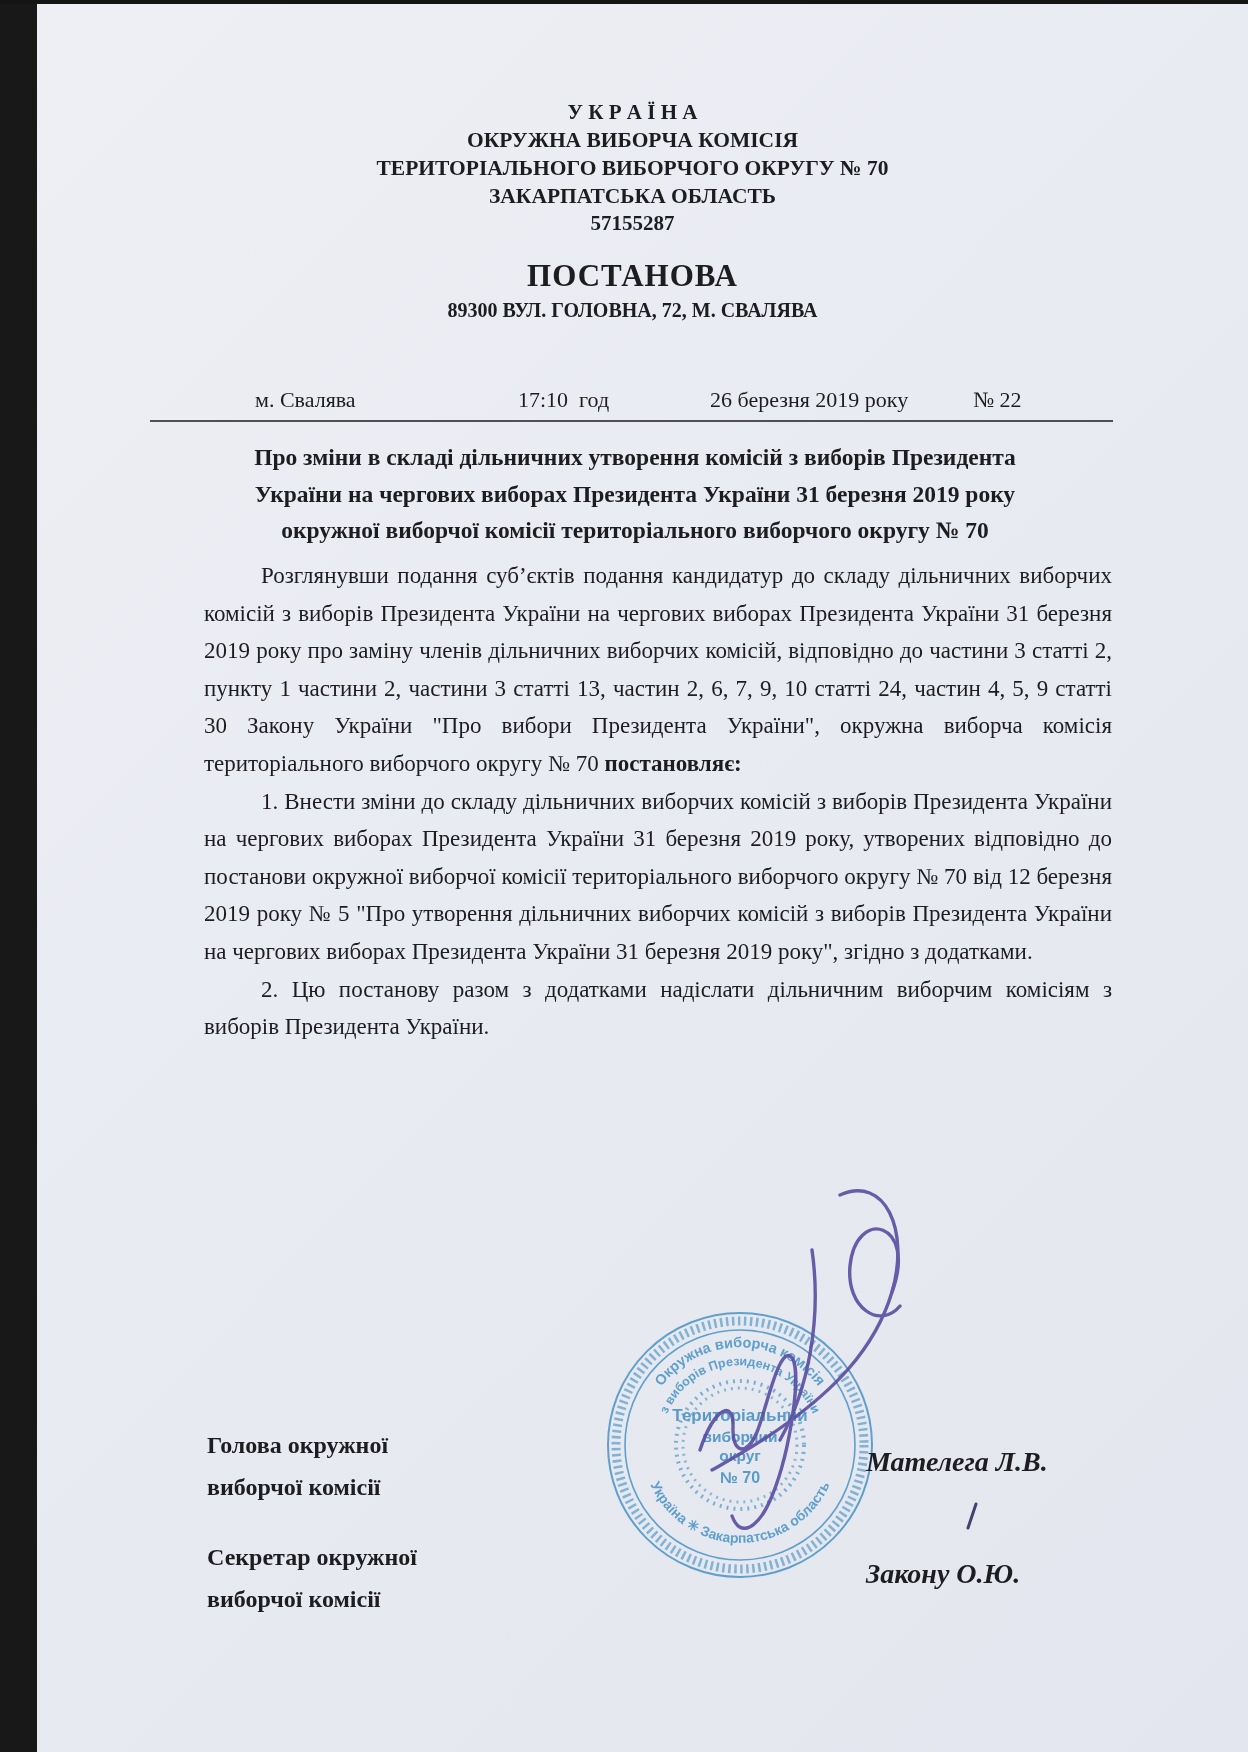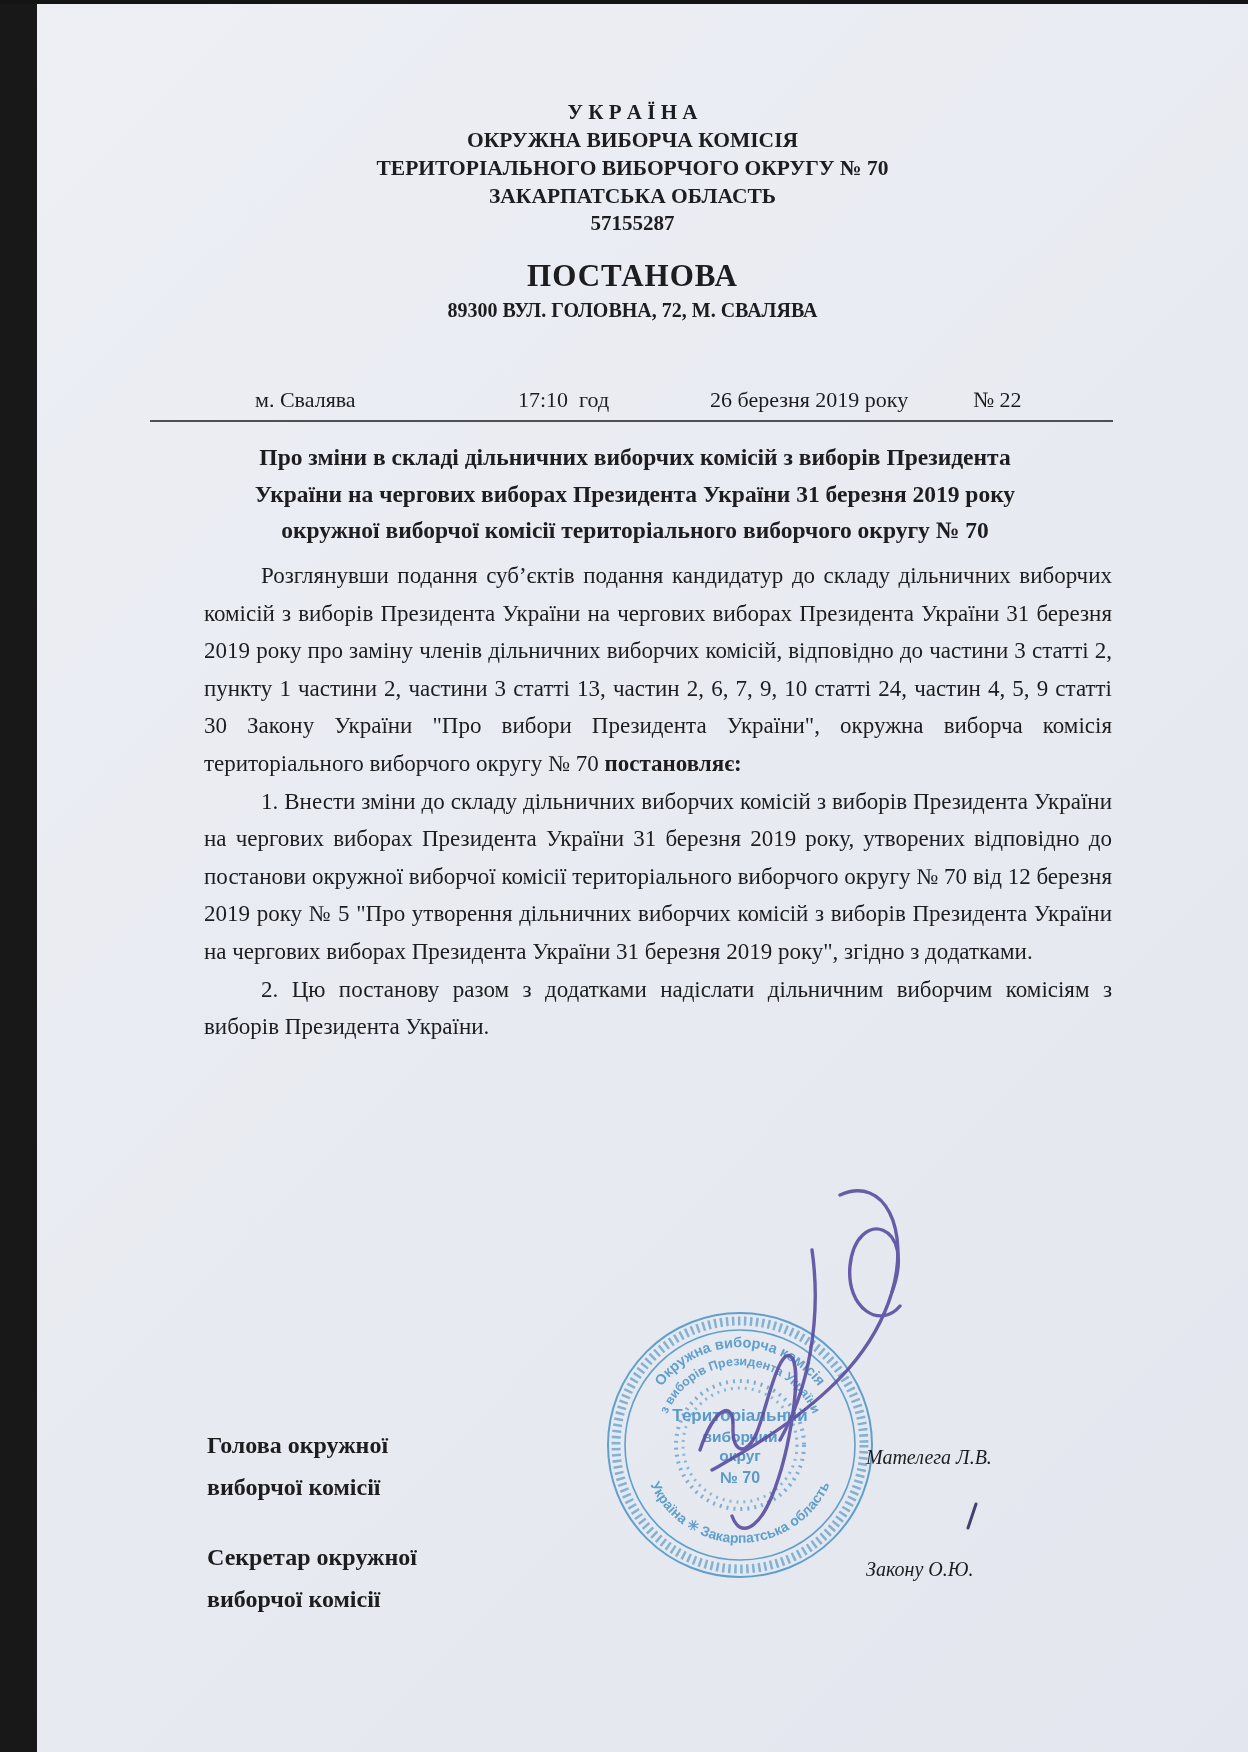--- a/index.html
+++ b/index.html
@@ -18,21 +18,21 @@
   .doc-addr{top:299px;font-size:20px;}
   .meta{top:355px;font-size:22px;white-space:pre;margin-top:32px;}
   .rule{top:420px;left:150px;width:963px;height:2px;background:#34343a;opacity:.85;}
   .title{left:168px;top:439px;width:934px;text-align:center;font-weight:bold;
          font-size:23.5px;line-height:36.6px;}
   .body-text{left:204px;top:557px;width:908px;font-size:23px;line-height:37.6px;
              text-align:justify;}
   .body-text p{margin:0;text-indent:57px;}
   .bold{font-weight:bold;}
   .sig-label{font-weight:bold;font-size:24px;white-space:nowrap;}
-  .sig-name{font-style:italic;font-weight:normal;font-size:20px;white-space:nowrap;}
+  .sig-name{font-style:italic;font-weight:bold;font-size:28px;white-space:nowrap;}
   svg{position:absolute;}
   .stamp-svg{left:602px;top:1307px;}
   .ink-svg{left:600px;top:1150px;}
 </style>
 </head>
 <body>
 
 <div class="scan">
   <div class="paper"></div>
   <div class="edge-left abs"></div>
@@ -47,21 +47,21 @@
   <div class="abs hdr doc-addr">89300 ВУЛ. ГОЛОВНА, 72, М. СВАЛЯВА</div>
 
   <div class="abs meta" style="left:255px">м. Свалява</div>
   <div class="abs meta" style="left:518px">17:10  год</div>
   <div class="abs meta" style="left:710px">26 березня 2019 року</div>
   <div class="abs meta" style="left:973px">№ 22</div>
 
   <div class="abs rule"></div>
 
   <div class="abs title">
-    <div>Про зміни в складі дільничних виборчих комісій з виборів Президента</div>
+    <div>Про зміни в складі дільничних утворення комісій з виборів Президента</div>
     <div>України на чергових виборах Президента України 31 березня 2019 року</div>
     <div>окружної виборчої комісії територіального виборчого округу № 70</div>
   </div>
 
   <div class="abs body-text">
     <p><span>Розглянувши подання суб’єктів подання кандидатур до складу дільничних виборчих комісій з виборів Президента України на чергових виборах Президента України 31 березня 2019 року про заміну членів дільничних виборчих комісій, відповідно до частини 3 статті 2, пункту 1 частини 2, частини 3 статті 13, частин 2, 6, 7, 9, 10 статті 24, частин 4, 5, 9 статті 30 Закону України "Про вибори Президента України", окружна виборча комісія територіального виборчого округу № 70 </span><span class="bold">постановляє:</span></p>
     <p>1. Внести зміни до складу дільничних виборчих комісій з виборів Президента України на чергових виборах Президента України 31 березня 2019 року, утворених відповідно до постанови окружної виборчої комісії територіального виборчого округу № 70 від 12 березня 2019 року № 5 "Про утворення дільничних виборчих комісій з виборів Президента України на чергових виборах Президента України 31 березня 2019 року", згідно з додатками.</p>
     <p>2. Цю постанову разом з додатками надіслати дільничним виборчим комісіям з виборів Президента України.</p>
   </div>
 

